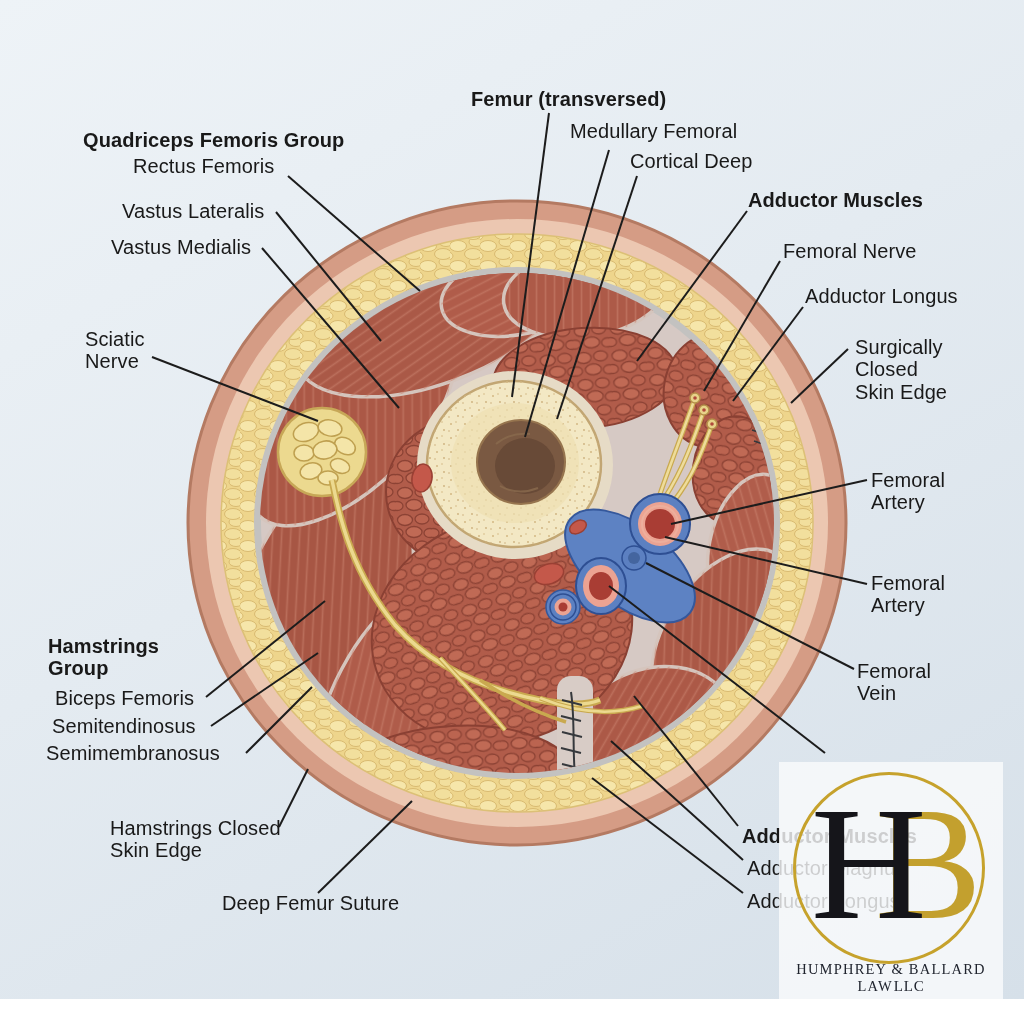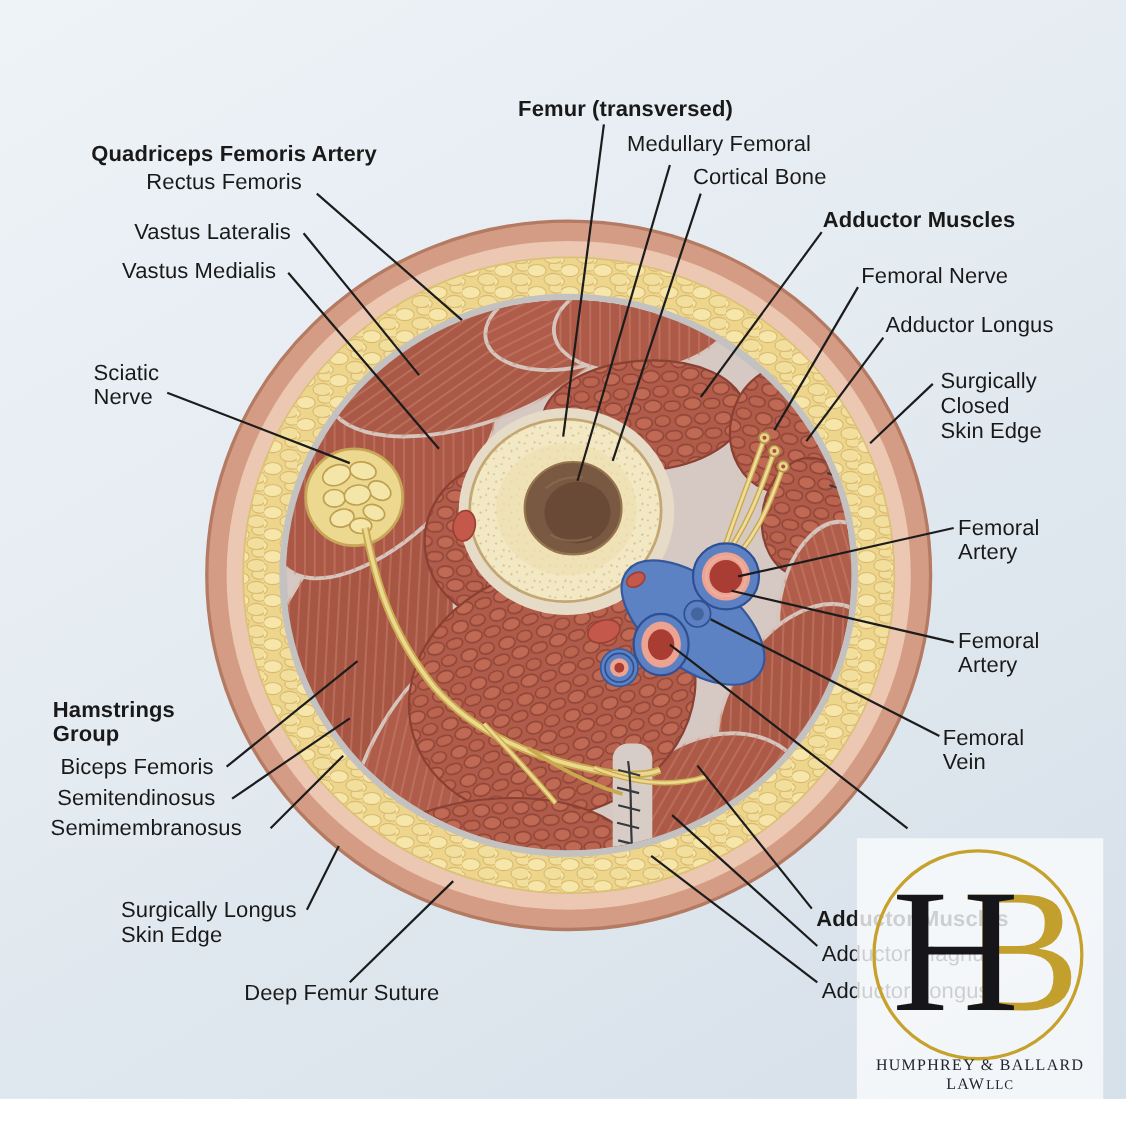--- a/index.html
+++ b/index.html
@@ -28,21 +28,21 @@
     position:absolute;top:10px;height:192px;line-height:184px;
     font-family:"Liberation Serif",serif;font-size:160px;
   }
   .wm-h{left:32px;color:#15151a;z-index:2;}
   .wm-b{left:96px;color:#c3a02e;z-index:1;}
   .wm-name{
     position:absolute;left:0;bottom:12px;width:100%;text-align:center;
     font-family:"Liberation Serif",serif;font-size:14.5px;letter-spacing:1.2px;
     color:#20242e;z-index:3;
   }
-  .wm-llc{font-size:12px;letter-spacing:.8px;margin-left:1px;}
+  .wm-llc{font-size:15px;letter-spacing:.8px;margin-left:1px;}
 </style>
 </head>
 <body>
 
 <div class="stage">
 
 <svg width="1024" height="1024" viewBox="0 0 1024 1024">
   <defs>
     <clipPath id="innerClip">
           <ellipse cx="517" cy="523" rx="257" ry="250"></ellipse>
@@ -260,22 +260,22 @@
     <line x1="206" y1="697" x2="325" y2="601"></line>
     <line x1="211" y1="726" x2="318" y2="653"></line>
     <line x1="246" y1="753" x2="312" y2="687"></line>
     <line x1="279" y1="827" x2="308" y2="769"></line>
     <line x1="318" y1="893" x2="412" y2="801"></line>
   </g>
 </svg>
 
 <div class="label bold" style="left:471px;top:88px">Femur (transversed)</div>
 <div class="label" style="left:570px;top:120px">Medullary Femoral</div>
-<div class="label" style="left:630px;top:150px">Cortical Bone</div>
-<div class="label bold" style="left:83px;top:129px">Quadriceps Femoris Artery</div>
+<div class="label" style="left:630px;top:150px">Cortical Deep</div>
+<div class="label bold" style="left:83px;top:129px">Quadriceps Femoris Group</div>
 <div class="label" style="left:133px;top:155px">Rectus Femoris</div>
 <div class="label" style="left:122px;top:200px">Vastus Lateralis</div>
 <div class="label" style="left:111px;top:236px">Vastus Medialis</div>
 <div class="label" style="left:85px;top:328px">Sciatic
 Nerve</div>
 <div class="label bold" style="left:748px;top:189px">Adductor Muscles</div>
 <div class="label" style="left:783px;top:240px">Femoral Nerve</div>
 <div class="label" style="left:805px;top:285px">Adductor Longus</div>
 <div class="label" style="left:855px;top:336px">Surgically
 Closed
@@ -287,21 +287,21 @@
 <div class="label" style="left:857px;top:660px">Femoral
 Vein</div>
 <div class="label bold" style="left:742px;top:825px">Adductor Muscles</div>
 <div class="label" style="left:747px;top:857px">Adductor Magnus</div>
 <div class="label" style="left:747px;top:890px">Adductor Longus</div>
 <div class="label bold" style="left:48px;top:635px">Hamstrings
 Group</div>
 <div class="label" style="left:55px;top:687px">Biceps Femoris</div>
 <div class="label" style="left:52px;top:715px">Semitendinosus</div>
 <div class="label" style="left:46px;top:742px">Semimembranosus</div>
-<div class="label" style="left:110px;top:817px">Surgically Longus
+<div class="label" style="left:110px;top:817px">Hamstrings Closed
 Skin Edge</div>
 <div class="label" style="left:222px;top:892px">Deep Femur Suture</div>
 
 <div class="watermark">
   <div class="wm-circle"></div>
   <span class="wm-b">B</span>
   <span class="wm-h">H</span>
   <div class="wm-name"><span>HUMPHREY &amp; BALLARD LAW</span><span class="wm-llc">LLC</span></div>
 </div>
 

